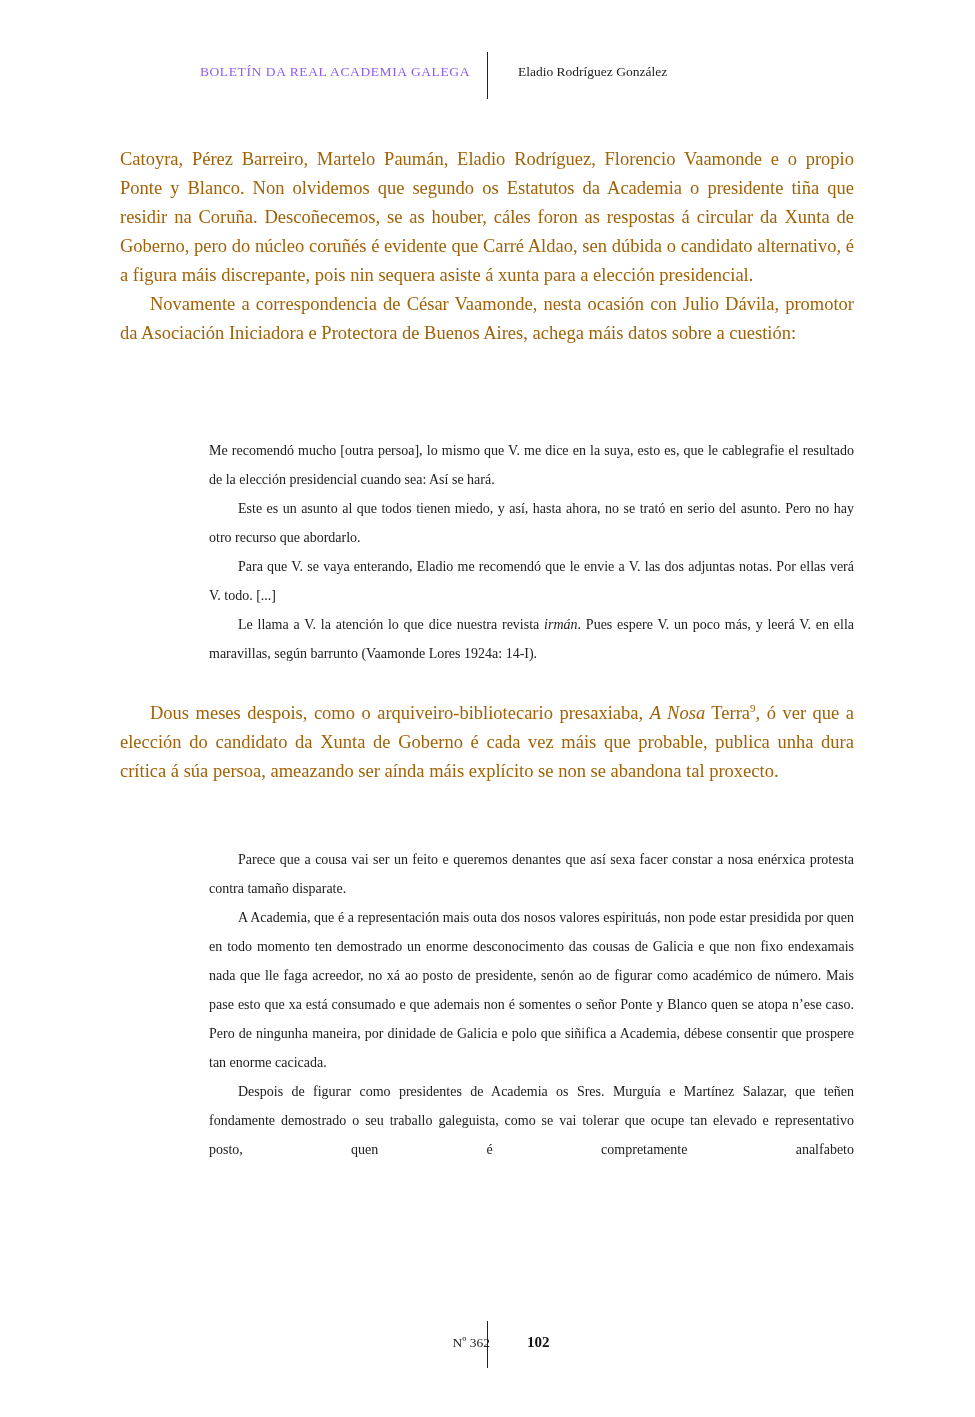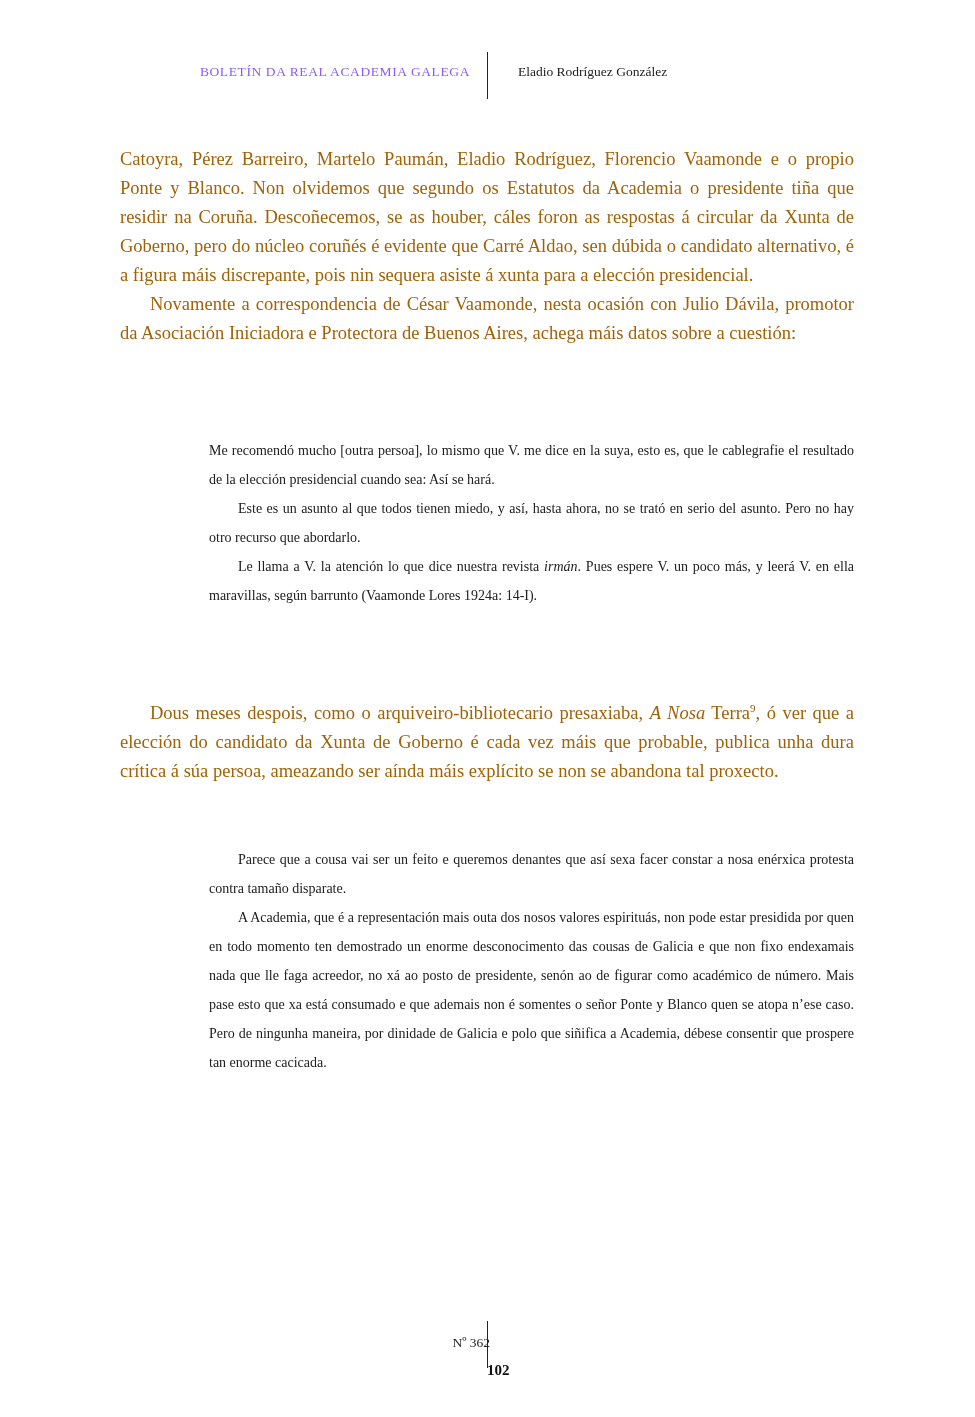--- a/index.html
+++ b/index.html
@@ -99,54 +99,55 @@
     .ft-rule {
       position: absolute;
       left: 487px;
       top: 0;
       width: 1px;
       height: 47px;
       background: #222;
     }
     .ft-page {
       position: absolute;
-      left: 487px;
+      left: 527px;
       top: 13px;
       font-size: 15px;
       font-weight: bold;
       color: #111;
-      margin-top: 28px;
     }
   </style>
 </head>
 <body>
 
 <div class="running-head">
   <span class="rh-journal">BOLETÍN DA REAL ACADEMIA GALEGA</span>
   <span class="rh-rule"></span>
   <span class="rh-author">Eladio Rodríguez González</span>
 </div>
 
 <div class="body-text" style="top:145px;">
   <p>Catoyra, Pérez Barreiro, Martelo Paumán, Eladio Rodríguez, Florencio Vaamonde e o propio Ponte y Blanco. Non olvidemos que segundo os Estatutos da Academia o presidente tiña que residir na Coruña. Descoñecemos, se as houber, cáles foron as respostas á circular da Xunta de Goberno, pero do núcleo coruñés é evidente que Carré Aldao, sen dúbida o candidato alternativo, é a figura máis discrepante, pois nin sequera asiste á xunta para a elección presidencial.</p>
   <p class="indent">Novamente a correspondencia de César Vaamonde, nesta ocasión con Julio Dávila, promotor da Asociación Iniciadora e Protectora de Buenos Aires, achega máis datos sobre a cuestión:</p>
 </div>
 
 <div class="quote" style="top:436px;">
   <p>Me recomendó mucho [outra persoa], lo mismo que V. me dice en la suya, esto es, que le cablegrafie el resultado de la elección presidencial cuando sea: Así se hará.</p>
   <p class="indent">Este es un asunto al que todos tienen miedo, y así, hasta ahora, no se trató en serio del asunto. Pero no hay otro recurso que abordarlo.</p>
+  <p class="indent">Para que V. se vaya enterando, Eladio me recomendó que le envie a V. las dos adjuntas notas. Por ellas verá V. todo. [...]</p>
   <p class="indent"><span>Le llama a V. la atención lo que dice nuestra revista </span><span class="it">irmán</span><span>. Pues espere V. un poco más, y leerá V. en ella maravillas, según barrunto (Vaamonde Lores 1924a: 14-I).</span></p>
 </div>
 
 <div class="body-text" style="top:699px;">
   <p class="indent"><span>Dous meses despois, como o arquiveiro-bibliotecario presaxiaba, </span><span class="it">A Nosa</span><span> Terra</span><sup>9</sup><span>, ó ver que a elección do candidato da Xunta de Goberno é cada vez máis que probable, publica unha dura crítica á súa persoa, ameazando ser aínda máis explícito se non se abandona tal proxecto.</span></p>
 </div>
 
 <div class="quote" style="top:845px;">
   <p class="indent">Parece que a cousa vai ser un feito e queremos denantes que así sexa facer constar a nosa enérxica protesta contra tamaño disparate.</p>
   <p class="indent">A Academia, que é a representación mais outa dos nosos valores espirituás, non pode estar presidida por quen en todo momento ten demostrado un enorme desconocimento das cousas de Galicia e que non fixo endexamais nada que lle faga acreedor, no xá ao posto de presidente, senón ao de figurar como académico de número. Mais pase esto que xa está consumado e que ademais non é somentes o señor Ponte y Blanco quen se atopa n’ese caso. Pero de ningunha maneira, por dinidade de Galicia e polo que siñifica a Academia, débese consentir que prospere tan enorme cacicada.</p>
+  <p class="indent" style="text-align-last: justify;">Despois de figurar como presidentes de Academia os Sres. Murguía e Martínez Salazar, que teñen fondamente demostrado o seu traballo galeguista, como se vai tolerar que ocupe tan elevado e representativo posto, quen é compretamente analfabeto</p>
 </div>
 
 <div class="footer">
   <span class="ft-issue">Nº 362</span>
   <span class="ft-rule"></span>
   <span class="ft-page">102</span>
 </div>
 
 </body></html>

